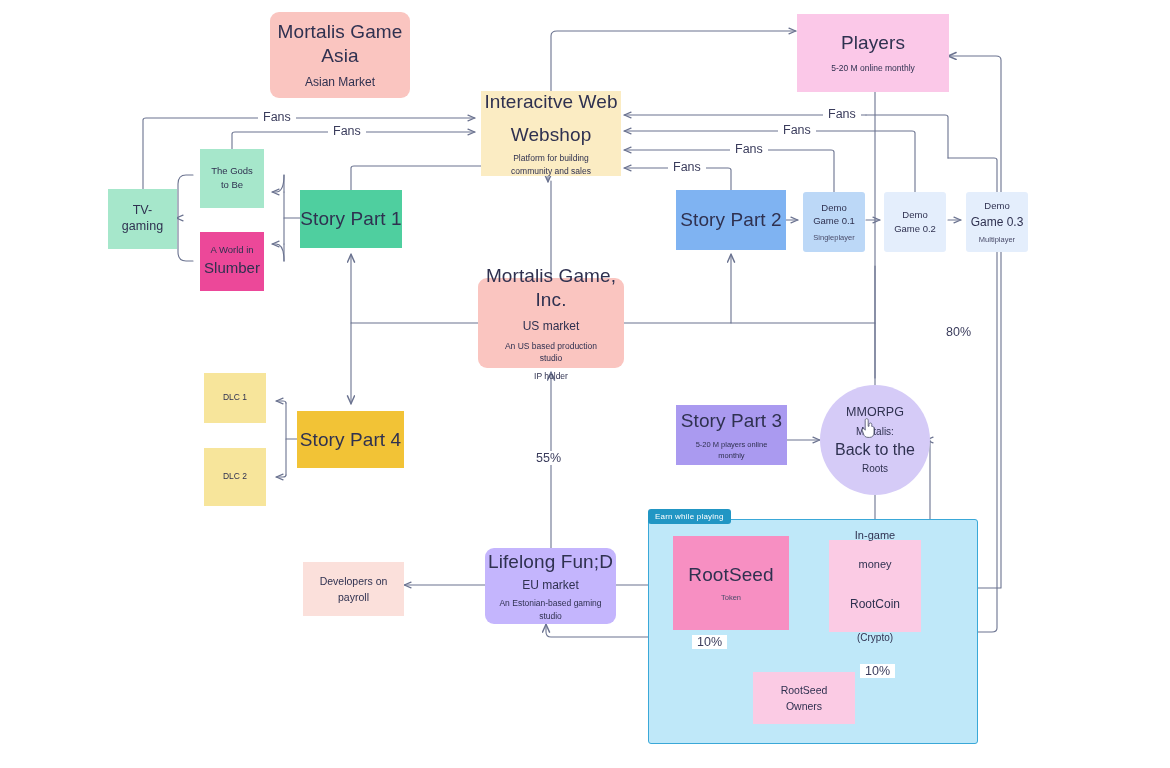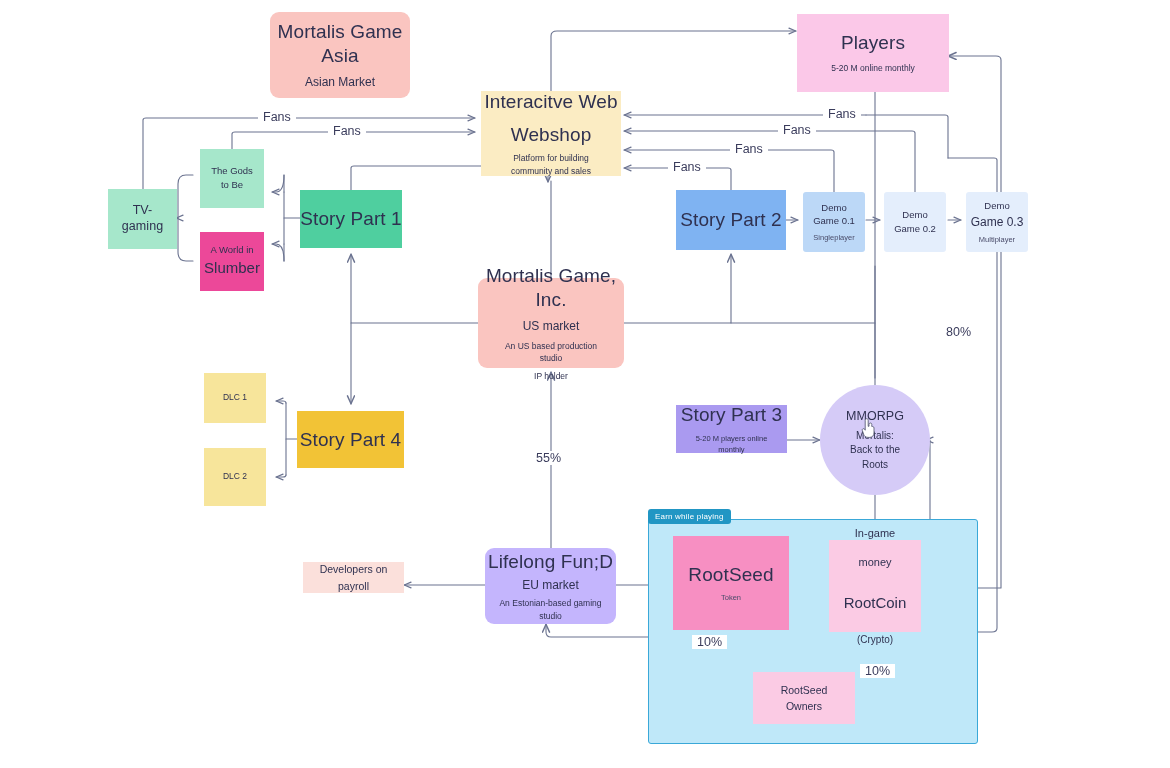--- a/index.html
+++ b/index.html
@@ -198,21 +198,21 @@
   </div>
 
   <div class="node" style="left:300px; top:190px; width:102px; height:58px; background:#4fcf9f;">
     <div class="t1">Story Part 1</div>
   </div>
 
   <div class="node" style="left:676px; top:190px; width:110px; height:60px; background:#7fb3f2;">
     <div class="t1">Story Part 2</div>
   </div>
 
-  <div class="node" style="left:676px; top:405px; width:111px; height:48px; background:#aa9af0;">
+  <div class="node" style="left:676px; top:405px; width:111px; height:60px; background:#aa9af0;">
     <div class="t1">Story Part 3</div>
     <div class="t3" style="font-size:7.5px;">5-20 M players online</div>
     <div class="t3" style="font-size:7.5px; margin-top:1px;">monthly</div>
   </div>
 
   <div class="node" style="left:297px; top:411px; width:107px; height:57px; background:#f2c336;">
     <div class="t1">Story Part 4</div>
   </div>
 
   <div class="node" style="left:204px; top:373px; width:62px; height:50px; background:#f7e59b;">
@@ -244,45 +244,45 @@
     <div class="t1">Mortalis Game, Inc.</div>
     <div class="t2">US market</div>
     <div class="t3">An US based production</div>
     <div class="t3" style="margin-top:1px;">studio</div>
     <div class="t4">IP holder</div>
   </div>
 
   <div class="node" style="left:820px; top:385px; width:110px; height:110px; background:#d5cbf7; border-radius:50%;">
     <div class="t1" style="font-size:12.5px;">MMORPG</div>
     <div class="t3" style="font-size:10px; margin-top:4px;">Mortalis:</div>
-    <div class="t3" style="font-size:10px; margin-top:1px;">Back to the</div>
+    <div class="t3" style="font-size:16px; margin-top:1px;">Back to the</div>
     <div class="t3" style="font-size:10px; margin-top:1px;">Roots</div>
   </div>
 
   <div class="node" style="left:485px; top:548px; width:131px; height:76px; background:#c4b5fd; border-radius:9px;">
     <div class="t1">Lifelong Fun;D</div>
     <div class="t2" style="margin-top:5px;">EU market</div>
     <div class="t3" style="margin-top:5px;">An Estonian-based gaming</div>
     <div class="t3" style="margin-top:1px;">studio</div>
   </div>
 
-  <div class="node" style="left:303px; top:562px; width:101px; height:31px; background:#fbe0db;">
+  <div class="node" style="left:303px; top:562px; width:101px; height:54px; background:#fbe0db;">
     <div class="t3" style="font-size:10.5px; margin-top:0;">Developers on</div>
     <div class="t3" style="font-size:10.5px; margin-top:2px;">payroll</div>
   </div>
 
   <div class="node" style="left:673px; top:536px; width:116px; height:94px; background:#f78fc2;">
     <div class="t1">RootSeed</div>
     <div class="sm" style="font-size:7.5px; margin-top:6px;">Token</div>
   </div>
 
   <div class="node" style="left:829px; top:540px; width:92px; height:92px; background:#fbcbe4;gap:12px;">
     <div class="t3" style="font-size:11px; margin-top:0;">In-game</div>
     <div class="t3" style="font-size:11px; margin-top:2px;">money</div>
-    <div class="t3" style="font-size:15px; margin-top:12px;">RootCoin</div>
+    <div class="t3" style="font-size:12px; margin-top:12px;">RootCoin</div>
     <div class="t3" style="font-size:10px; margin-top:7px;">(Crypto)</div>
   </div>
 
   <div class="node" style="left:753px; top:672px; width:102px; height:52px; background:#fbcbe4;">
     <div class="t3" style="font-size:10.5px; margin-top:0;">RootSeed</div>
     <div class="t3" style="font-size:10.5px; margin-top:2px;">Owners</div>
   </div>
 
   <div class="edge-label" style="left:258px; top:110px;">Fans</div>
   <div class="edge-label" style="left:328px; top:124px;">Fans</div>

